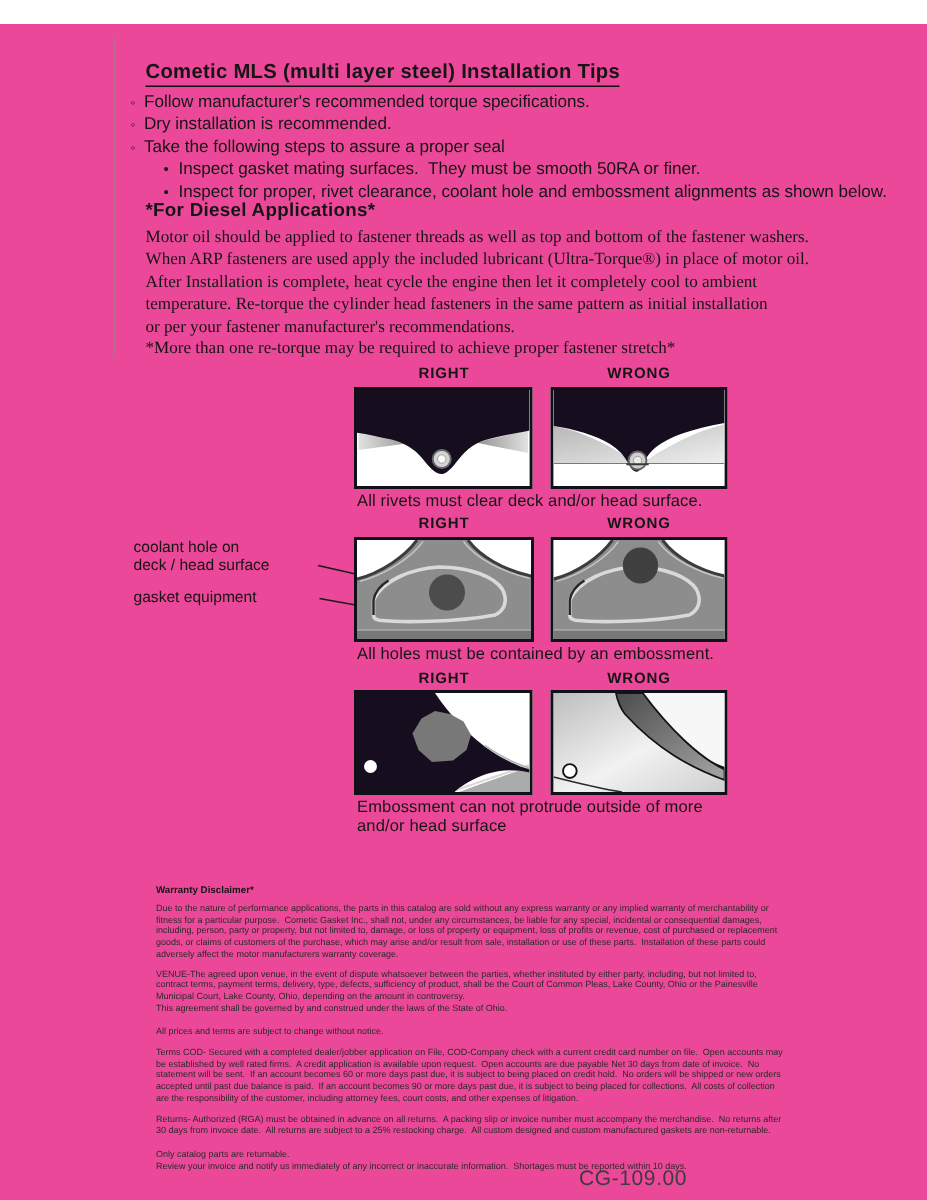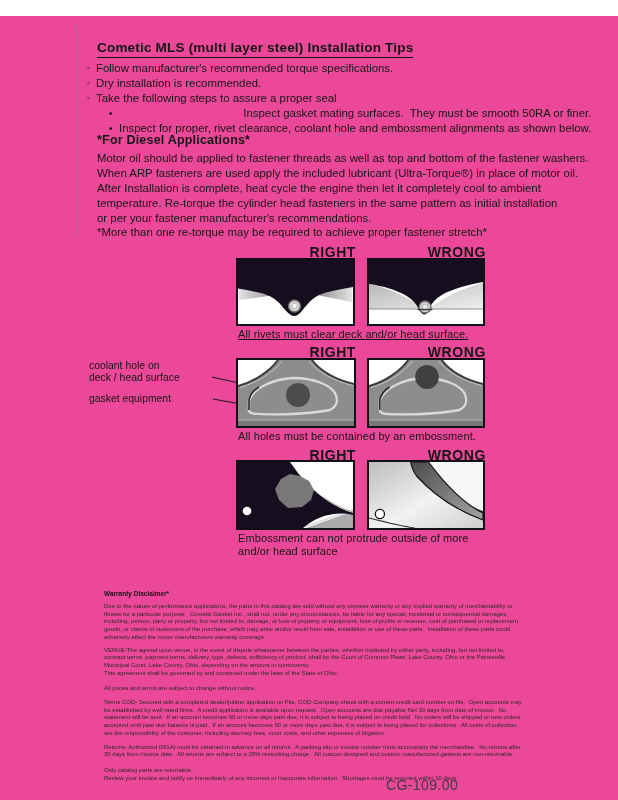--- a/index.html
+++ b/index.html
@@ -5,24 +5,24 @@
   html,body{margin:0;padding:0;background:#fff;}
   .page{position:relative;width:618px;height:800px;background:#ec4899;
         font-family:"Liberation Sans","DejaVu Sans",sans-serif;color:#151515;overflow:hidden;margin-top:16px;}
   .abs{position:absolute;}
   
   .title{font-size:13.5px;font-weight:bold;border-bottom:1.6px solid #111;padding-bottom:2px;letter-spacing:.2px;}
   
   .b1,.b2{position:relative;padding-left:9px;font-size:11.4px;line-height:15px;white-space:pre;}
   .b1::before{content:"\25E6";position:absolute;left:0;top:0;font-size:9px;line-height:15px;}
   .b2::before{content:"\2022";position:absolute;left:-1px;top:0;font-size:10px;line-height:15px;}
-  .body-line{font-size:11.4px;line-height:15px;white-space:pre;}
+  .body-line{font-size:11.4px;line-height:15px;white-space:pre;font-family:Liberation Serif, serif;}
   .h2{font-size:12.5px;font-weight:bold;letter-spacing:.2px;}
   
-  .rw-label{font-size:14px;font-weight:bold;letter-spacing:.6px;text-align:right;width:120px;}
+  .rw-label{font-size:10px;font-weight:bold;letter-spacing:.6px;text-align:center;width:120px;}
   .diag{box-sizing:border-box;border:2.4px solid #101016;background:#fff;}
   .diag svg{display:block;width:100%;height:100%;}
   .caption{font-size:11px;line-height:12.5px;letter-spacing:.1px;}
   .callout{font-size:10.4px;line-height:11.5px;text-align:left;width:122px;}
   
   .fp-h{font-size:6.5px;font-weight:bold;margin-bottom:6px;white-space:pre;}
   .fp-block{margin-bottom:5px;}
   .fp-line{font-size:6px;line-height:7.7px;white-space:pre;color:#2a2a2a;}
   .footer-code{font-size:14px;color:#3c3c3c;letter-spacing:.4px;}
   .scanline{width:1px;background:#8a8a8a;}
@@ -60,21 +60,21 @@
 
   <div class="abs scanline" style="left:76px;top:9px;height:213px;opacity:.55"></div>
 
   <div class="abs title" style="left:97px;top:24px;">Cometic MLS (multi layer steel) Installation Tips</div>
 
   <div class="abs" style="left:87px;top:45px;">
       <div class="b1">Follow manufacturer's recommended torque specifications.</div>
       <div class="b1">Dry installation is recommended.</div>
       <div class="b1">Take the following steps to assure a proper seal</div>
     </div>
-  <div class="abs" style="left:110px;top:90px;text-align:right;">
+  <div class="abs" style="left:110px;top:90px;">
       <div class="b2">Inspect gasket mating surfaces.  They must be smooth 50RA or finer.</div>
       <div class="b2">Inspect for proper, rivet clearance, coolant hole and embossment alignments as shown below.</div>
     </div>
 
   <div class="abs h2" style="left:97px;top:117px;">*For Diesel Applications*</div>
   <div class="abs" style="left:97px;top:135px;">
       <div class="body-line">Motor oil should be applied to fastener threads as well as top and bottom of the fastener washers.</div>
       <div class="body-line">When ARP fasteners are used apply the included lubricant (Ultra-Torque®) in place of motor oil.</div>
     </div>
   <div class="abs" style="left:97px;top:165px;">
@@ -103,21 +103,21 @@
       <rect x="0" y="0" width="115" height="64" fill="#ffffff"></rect>
       <path d="M0,24 C18,27 38,37 48,44 L56,48 L64,46 C76,38 96,27 115,23 L115,49 L0,49 Z" fill="url(#gBand)"></path>
       <path d="M0,49 H115" stroke="#7a7a7a" stroke-width="0.8"></path>
       <path d="M0,0 H115 V22 C93,26 78,31 69,38 C64,42 62,46 60,50 C58.5,53 57.5,54.5 56,54.5 C53.5,54.5 52,52 50,48.5 C47,43 44,40 38,36 C28,30 14,26 0,24 Z" fill="#160e1f"></path>
       <circle cx="56.5" cy="47" r="6" fill="#cfcfcf" stroke="#636363" stroke-width="1.3"></circle>
       <circle cx="56.5" cy="47" r="2.8" fill="#ececec" stroke="#9a9a9a" stroke-width="0.6"></circle>
       <path d="M49,49.5 H64" stroke="#3a3a3a" stroke-width="1.4"></path>
     </svg>
   </div>
 
-  <div class="abs caption" style="left:238px;top:312px;text-decoration:underline;">All rivets must clear deck and/or head surface.</div>
+  <div class="abs caption" style="left:238px;top:312px;">All rivets must clear deck and/or head surface.</div>
 
   <div class="abs rw-label" style="left:236px;top:328px;">RIGHT</div>
   <div class="abs rw-label" style="left:366px;top:328px;">WRONG</div>
 
   <div class="abs callout" style="left:89px;top:344px;">
     <div>coolant hole on</div>
     <div>deck / head surface</div>
   </div>
   <div class="abs callout" style="left:89px;top:377px;">gasket equipment</div>
 

